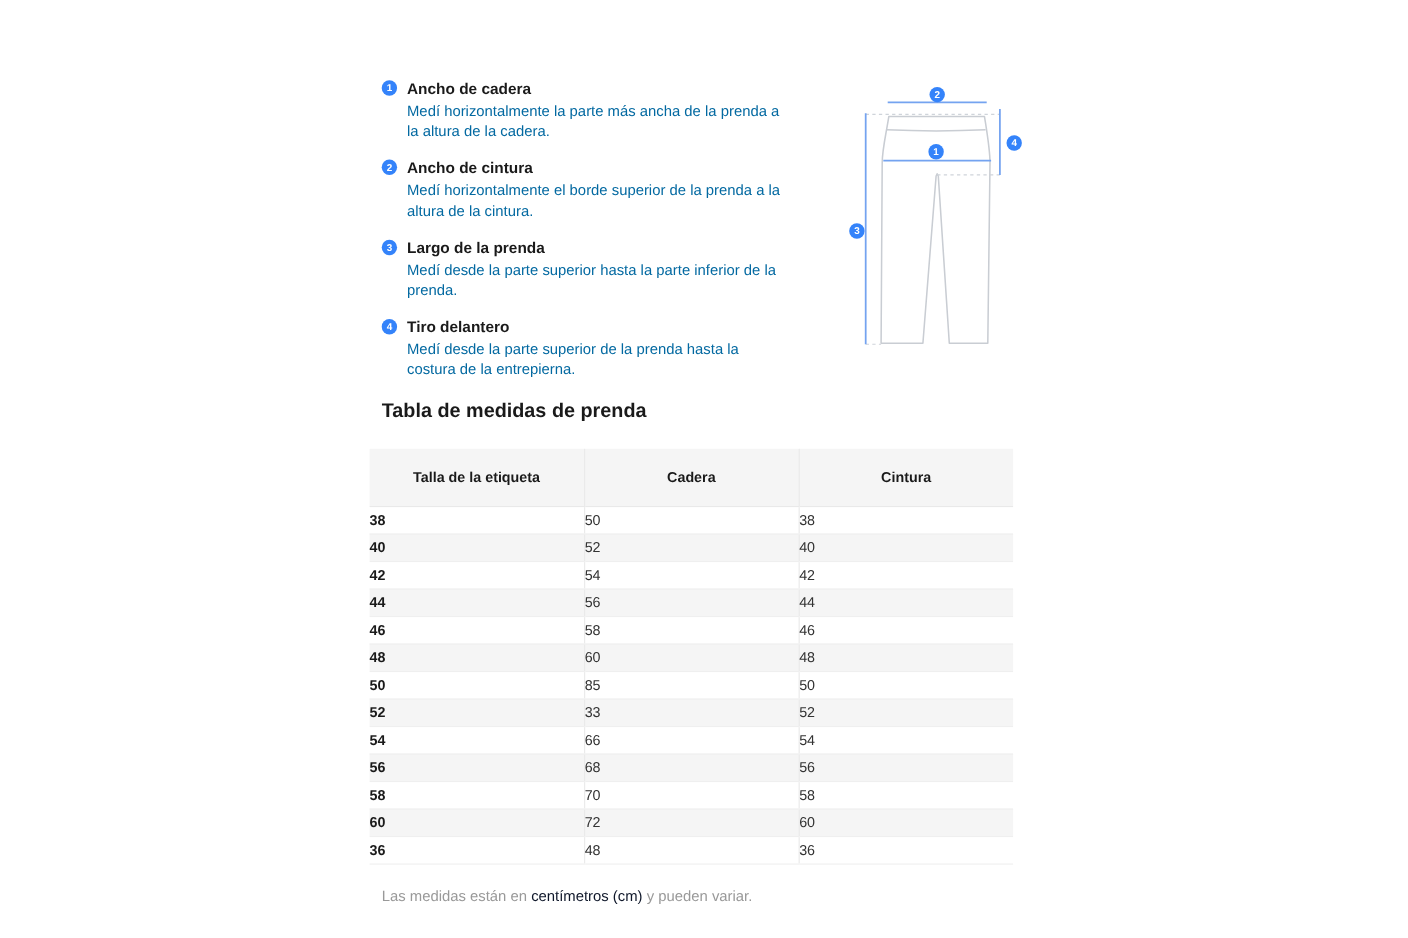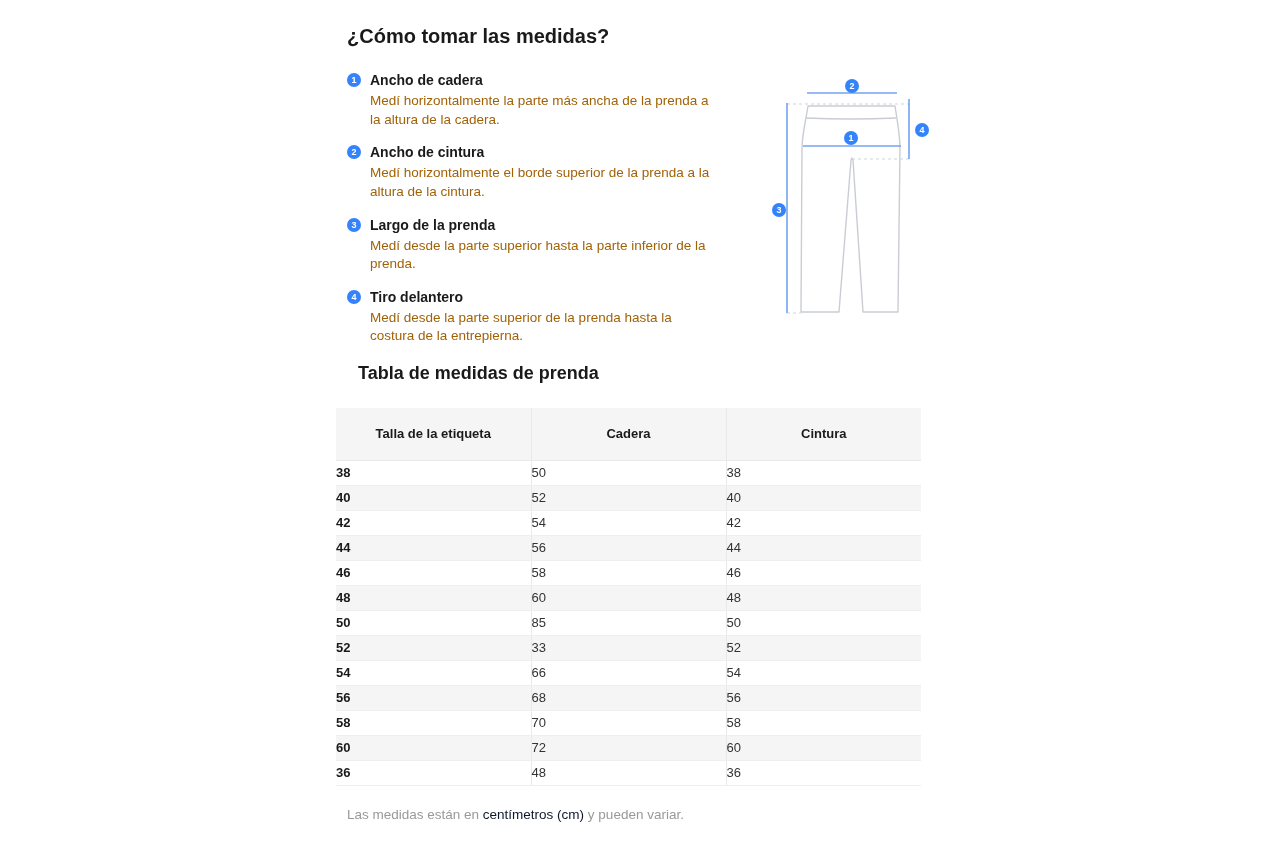--- a/index.html
+++ b/index.html
@@ -26,39 +26,39 @@
   .num-badge {
     width: 14px; height: 14px; border-radius: 50%;
     background: #3483fa; color: #fff;
     font-size: 9px; font-weight: bold;
     display: flex; align-items: center; justify-content: center;
     flex: 0 0 14px;
   }
   .instr-title { font-size: 14px; font-weight: bold; color: #1a1a1a; text-align: center; }
   .instr-desc {
     margin: 3px 0 0 23px; width: 340px;
-    font-size: 13.5px; line-height: 1.38; color: #a16207;
+    font-size: 13.5px; line-height: 1.38; color: #0369a1;
   }
 
   
   .diagram { position: absolute; left: 765px; top: 78px; width: 172px; height: 245px; }
   .diagram svg { position: absolute; left: 0; top: 0; }
   .marker {
     position: absolute; width: 14px; height: 14px; border-radius: 50%;
     background: #3483fa; color: #fff; font-size: 9px; font-weight: bold;
     display: flex; align-items: center; justify-content: center;
   }
   .marker-1 { left: 79px; top: 53px; }
   .marker-2 { left: 80px; top: 1px; }
   .marker-3 { left: 7px;  top: 125px; }
   .marker-4 { left: 150px; top: 45px; }
 
   
   .table-title {
-    position: absolute; left: 358px; top: 363px;
+    position: absolute; left: 347px; top: 363px;
     font-size: 18px; font-weight: bold; color: #1a1a1a;
   }
   table.size-table {
     position: absolute; left: 336px; top: 408px; width: 585px;
     border-collapse: collapse; table-layout: fixed;
     font-size: 13px; color: #333;
   }
   .size-table th {
     height: 52px; background: #f5f5f5; font-weight: bold; color: #1a1a1a;
     text-align: center; vertical-align: middle;
@@ -76,21 +76,20 @@
     position: absolute; left: 347px; top: 807px;
     font-size: 13.5px; color: #999;
   }
   .footnote b { font-weight: normal; color: #0f172a; }
 </style>
 </head>
 <body>
 
 <div class="page">
 
-  <h1 class="page-title">¿Cómo tomar las medidas?</h1>
 
   <div class="instructions">
 
     <div class="instr-item">
       <div class="instr-header">
         <span class="num-badge">1</span>
         <span class="instr-title">Ancho de cadera</span>
       </div>
       <p class="instr-desc">Medí horizontalmente la parte más ancha de la prenda a la altura de la cadera.</p>
     </div>

